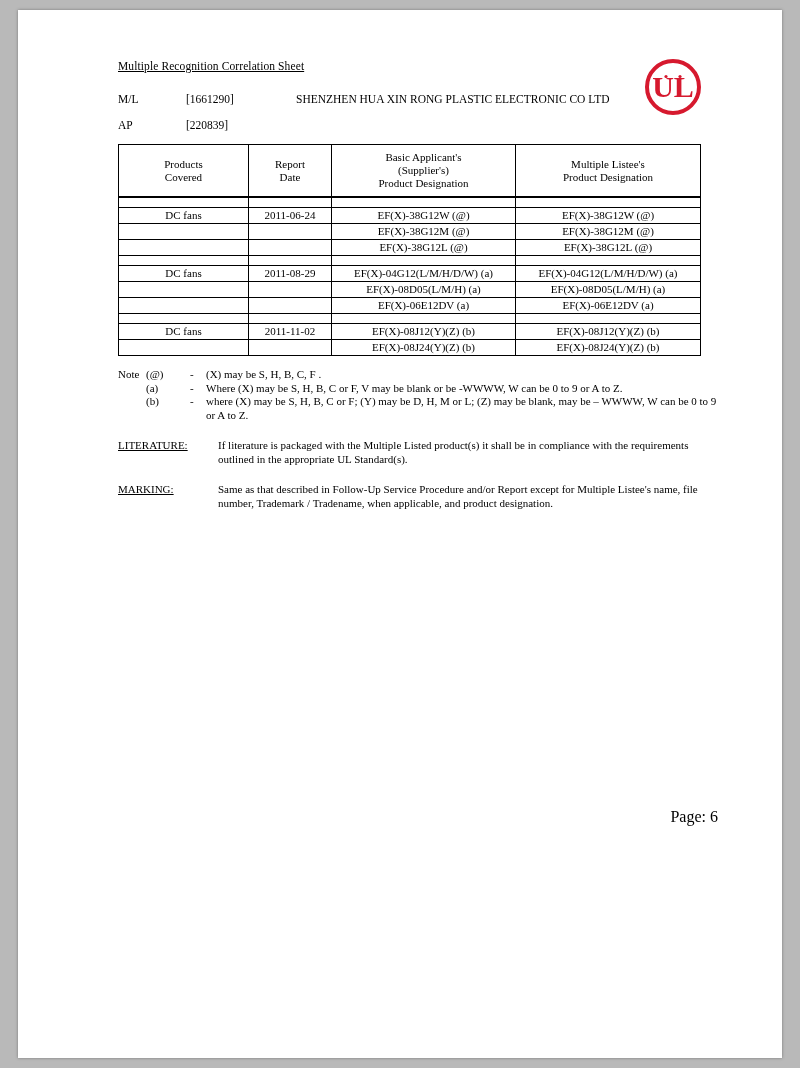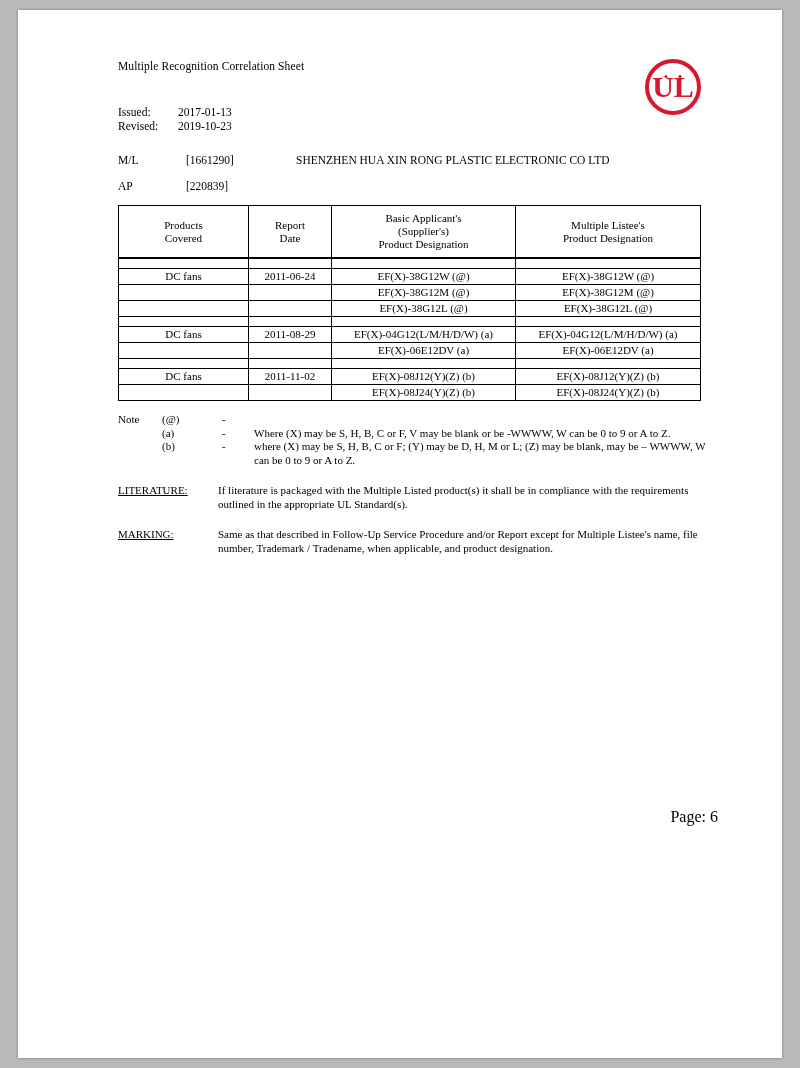--- a/index.html
+++ b/index.html
@@ -26,20 +26,21 @@
     position: absolute;
     left: 100px;
     top: 40px;
     width: 600px;
   }
   .doc-title {
     font-size: 11.5px;
     color: #000;
     margin-top: 10px;
     letter-spacing: 0.1px;
+    text-decoration: underline;
   }
   .ul-logo {
     position: absolute;
     right: 80px;
     top: 48px;
     width: 58px;
     height: 58px;
   }
   .ul-logo svg { display: block; }
 
@@ -93,21 +94,21 @@
   tr.spacer td { height: 9px; border-top: none; border-bottom: none; }
   td.topline { border-top: 1px solid #000; }
   td.botline { border-bottom: 1px solid #000; }
   td.nolr { border-left: 1px solid #000; border-right: 1px solid #000; }
 
   .notes {
     margin-top: 12px;
     font-size: 11px;
     line-height: 13.5px;
   }
-  .note-line { display: flex; gap: 16px; }
+  .note-line { display: flex; }
   .note-line .k { width: 28px; flex: none; }
   .note-line .k2 { width: 44px; flex: none; text-align: left; }
   .note-line .dash { width: 16px; flex: none; }
   .note-line .txt { flex: 1; }
 
   .blockrow {
     margin-top: 16px;
     display: flex;
     font-size: 11px;
     line-height: 14px;
@@ -139,30 +140,20 @@
       <text x="29" y="39" font-family="Liberation Serif, serif" font-size="30" font-weight="bold" fill="#d6192e" text-anchor="middle">UL</text>
       <circle cx="22" cy="18.5" r="1.6" fill="#d6192e"></circle>
       <circle cx="36" cy="18.5" r="1.6" fill="#d6192e"></circle>
     </svg>
   </div>
 
   <div class="content">
 
     <div class="doc-title">Multiple Recognition Correlation Sheet</div>
 
-    <div class="dates">
-      <div class="row">
-        <span class="lbl">Issued:</span>
-        <span>2017-01-13</span>
-      </div>
-      <div class="row">
-        <span class="lbl">Revised:</span>
-        <span>2019-10-23</span>
-      </div>
-    </div>
 
     <div class="parties">
       <div class="prow">
         <span class="code">M/L</span>
         <span class="fileno">[1661290]</span>
         <span class="pname">SHENZHEN HUA XIN RONG PLASTIC ELECTRONIC CO LTD</span>
       </div>
       <div class="prow">
         <span class="code">AP</span>
         <span class="fileno">[220839]</span>
@@ -225,20 +216,26 @@
         </tr>
 
         <tr>
           <td class="cell topline botline">DC fans</td>
           <td class="cell topline">2011-08-29</td>
           <td class="cell topline botline">EF(X)-04G12(L/M/H/D/W) (a)</td>
           <td class="cell topline botline">EF(X)-04G12(L/M/H/D/W) (a)</td>
         </tr>
         <tr>
           <td class="cell botline"></td>
+          <td class="cell"></td>
+          <td class="cell botline">EF(X)-08D05(L/M/H) (a)</td>
+          <td class="cell botline">EF(X)-08D05(L/M/H) (a)</td>
+        </tr>
+        <tr>
+          <td class="cell botline"></td>
           <td class="cell botline"></td>
           <td class="cell botline">EF(X)-06E12DV (a)</td>
           <td class="cell botline">EF(X)-06E12DV (a)</td>
         </tr>
 
         <tr class="spacer">
           <td class="nolr"></td>
             <td class="nolr"></td>
             <td class="nolr"></td>
             <td class="nolr"></td>
@@ -258,20 +255,21 @@
         </tr>
 
       </tbody>
     </table>
 
     <div class="notes">
       <div class="note-line">
         <span class="k">Note</span>
         <span class="k2">(@)</span>
         <span class="dash">-</span>
+        <span class="txt">(X) may be S, H, B, C, F .</span>
       </div>
       <div class="note-line">
         <span class="k"></span>
         <span class="k2">(a)</span>
         <span class="dash">-</span>
         <span class="txt">Where (X) may be S, H, B, C or F, V may be blank or be -WWWW, W can be 0 to 9 or A to Z.</span>
       </div>
       <div class="note-line">
         <span class="k"></span>
         <span class="k2">(b)</span>

